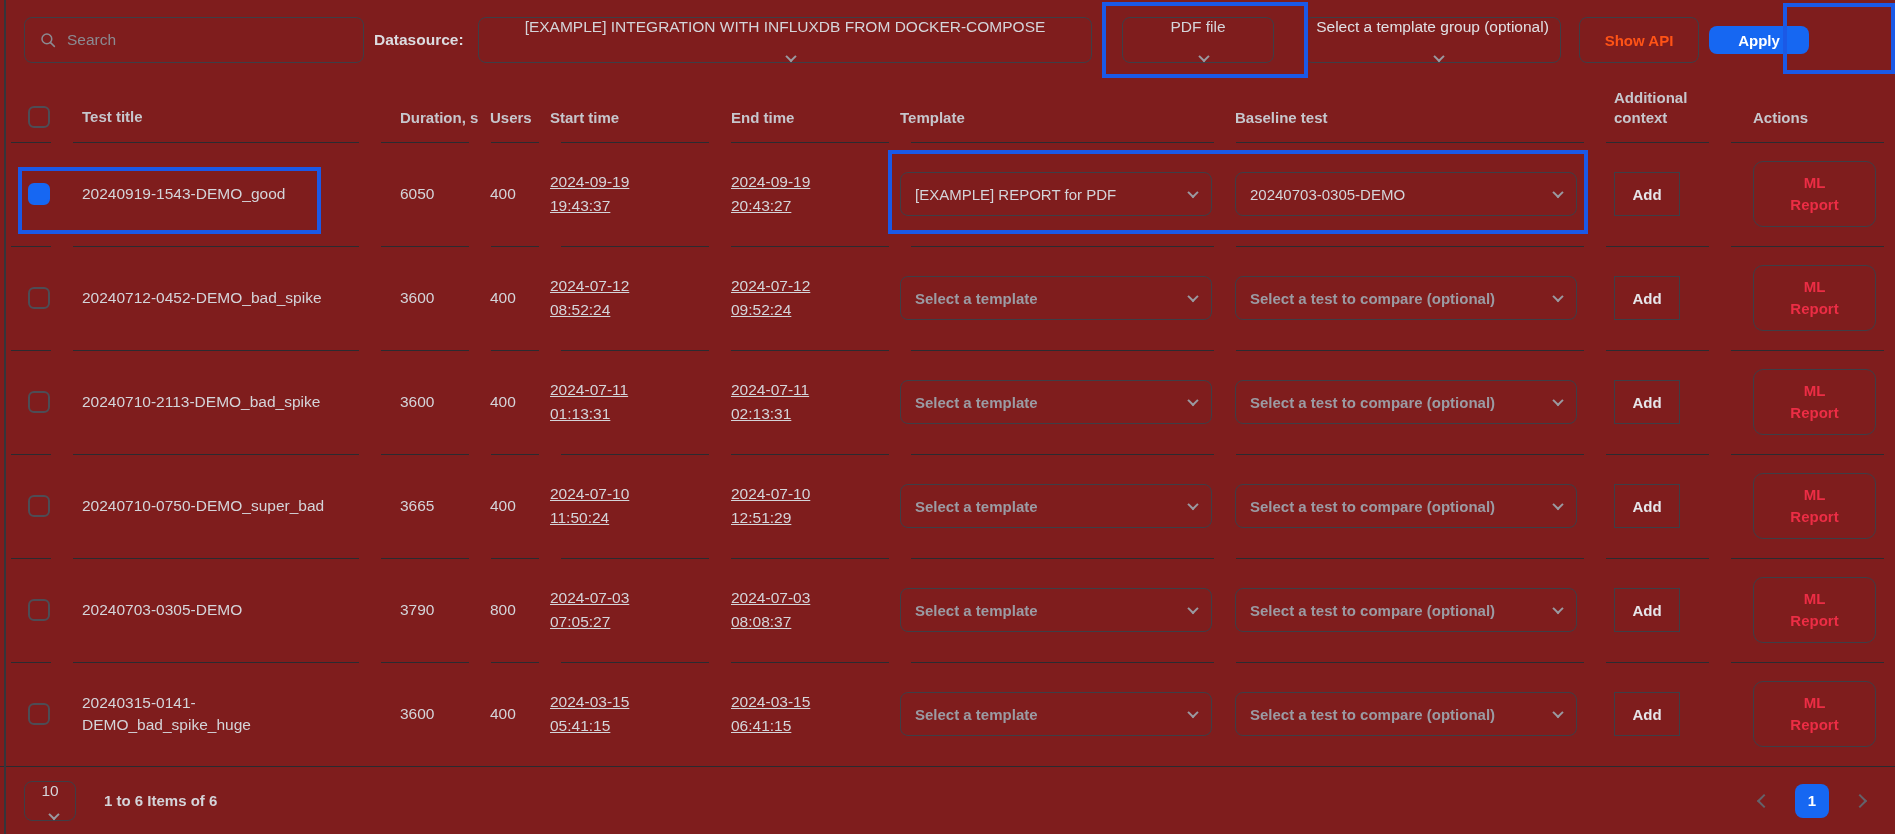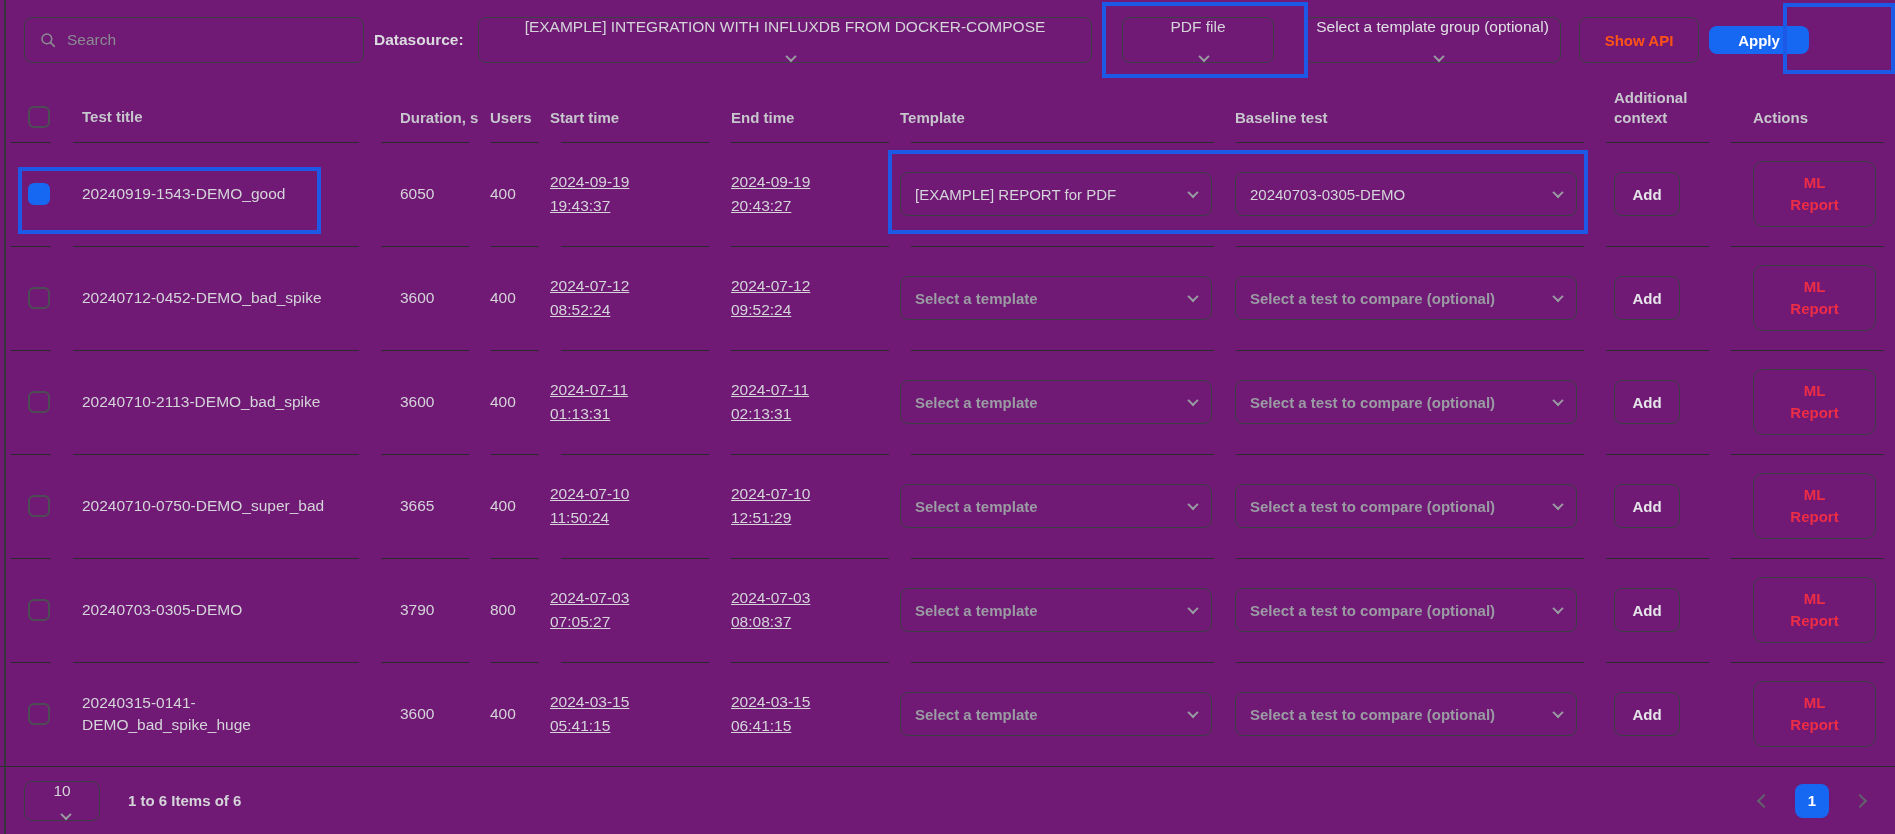--- a/index.html
+++ b/index.html
@@ -5,21 +5,21 @@
   :root{
     --accent:#1667f2;
     --annotation:#1b59e6;
     --show-api:#ff5316;
     --ml-report:#ec2d45;
   }
   *{box-sizing:border-box;margin:0;padding:0;}
   html,body{background:#121215;}
   body{font-family:"Liberation Sans",sans-serif;}
   .page{
-    position:relative;width:1895px;height:834px;background:#701a75;
+    position:relative;width:1895px;height:834px;background:#7f1d1d;
     color:#d4d4d9;overflow:hidden;
   }
   .left-edge{position:absolute;left:4px;top:0;bottom:0;width:2px;background:#35353b;}
 
   
   .toolbar{display:flex;align-items:center;height:80px;padding-left:24px;}
   .control{
     height:46px;border:1px solid #3e3e46;border-radius:8px;background:transparent;
     display:flex;align-items:center;color:#d4d4d9;font-size:15.5px;
   }
@@ -88,37 +88,37 @@
   }
   .checkbox.checked{background:var(--accent);border-color:var(--accent);}
   .row-select{
     height:44px;border:1px solid #3e3e46;border-radius:8px;padding:0 14px;cursor:pointer;
     display:flex;align-items:center;justify-content:space-between;font-size:15px;
   }
   .row-select .select-text{overflow:hidden;white-space:nowrap;}
   .row-select.placeholder{color:#9b9ba3;font-weight:bold;}
   .row-select.value{color:#d4d4d9;}
   .btn-add{
-    width:66px;height:44px;border:1px solid #3e3e46;border-radius:8px;background:transparent;
+    width:66px;height:44px;border:1px solid #3e3e46;border-radius:0;background:transparent;
     color:#e6e6ea;font-size:15px;font-weight:600;cursor:pointer;
     display:flex;align-items:center;justify-content:center;
   }
   .btn-ml{
     width:123px;height:66px;border:1px solid #3e3e46;border-radius:10px;background:transparent;
     color:var(--ml-report);font-size:15px;font-weight:700;cursor:pointer;
     display:flex;align-items:center;justify-content:center;text-align:center;line-height:1.5;
   }
   .btn-ml span{display:block;width:60px;margin:0 auto;}
 
   
   .pagination{
     height:68px;border-top:1px solid #2a2a2f;display:flex;align-items:center;
     padding:0 22px 0 24px;
   }
-  .page-size{width:76px;height:40px;padding:0 12px;}
+  .page-size{width:52px;height:40px;padding:0 12px;}
   .page-size .chev{margin-left:8px;}
   .pg-summary{margin-left:28px;font-size:15px;font-weight:600;color:#d4d4d9;}
   .pg-spacer{flex:1;}
   .pg-arrow{width:26px;height:26px;display:flex;align-items:center;justify-content:center;cursor:pointer;}
   .pg-arrow i{display:block;width:10px;height:10px;border-left:2px solid #63636b;border-bottom:2px solid #63636b;}
   .pg-arrow.prev i{transform:rotate(45deg);}
   .pg-arrow.next i{transform:rotate(-135deg);}
   .pg-current{
     width:34px;height:34px;margin:0 18px;border-radius:8px;background:var(--accent);
     color:#fff;font-size:15px;font-weight:700;border:none;cursor:pointer;

